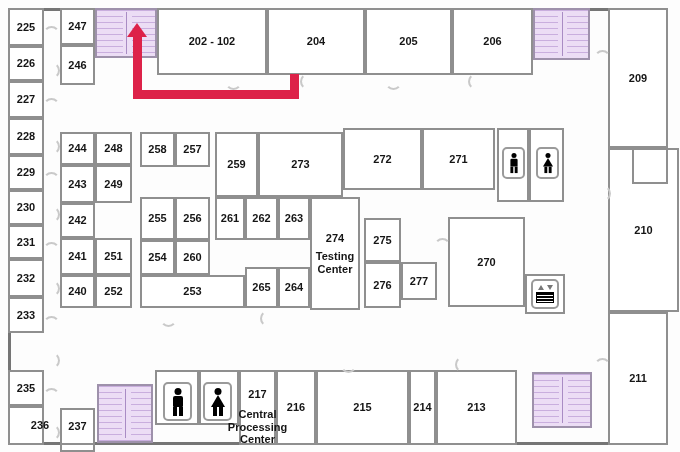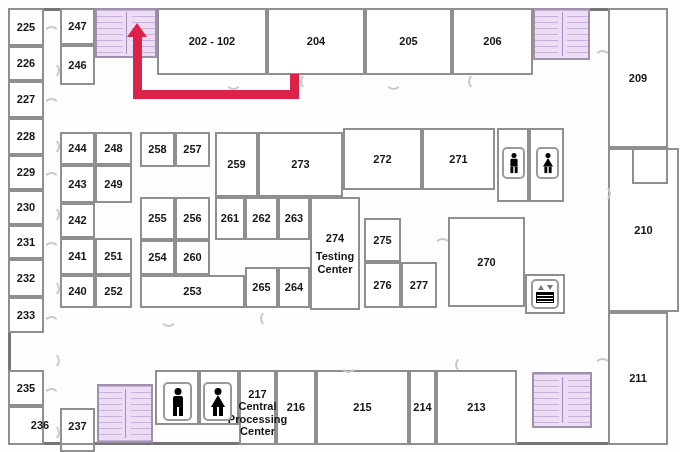--- a/index.html
+++ b/index.html
@@ -40,21 +40,21 @@
   .elev .arrows{display:flex;gap:3px;}
   .elev .tri-up{width:0;height:0;border-left:3px solid transparent;border-right:3px solid transparent;border-bottom:5px solid #777;}
   .elev .tri-dn{width:0;height:0;border-left:3px solid transparent;border-right:3px solid transparent;border-top:5px solid #777;}
   .elev .grid{width:16px;height:9px;border:1px solid #000;background:repeating-linear-gradient(to bottom,#000 0 2px,#fff 2px 3px);}
   .route{position:absolute;background:var(--route,#dd2249);z-index:5;}
   .route-arrow{
     position:absolute;width:0;height:0;z-index:5;
     border-left:10px solid transparent;border-right:10px solid transparent;
     border-bottom:14px solid var(--route,#dd2249);
   }
-  .r217-name{position:absolute;width:76px;left:50%;transform:translateX(-50%);top:28px;text-align:center;z-index:2;}
+  .r217-name{position:absolute;width:76px;left:50%;transform:translateX(-50%);top:36px;text-align:center;z-index:2;}
   .z2{z-index:2;}
 </style>
 </head>
 <body>
 
 <div id="plan">
 
   <div class="outer" style="left:8px;top:8px;width:660px;height:437px;"></div>
 
   <div class="room" style="left:8px;top:8px;width:36px;height:38px;">225</div>
@@ -110,21 +110,21 @@
   </div>
 
   <div class="room" style="left:140px;top:240px;width:35px;height:35px;">254</div>
   <div class="room" style="left:175px;top:240px;width:35px;height:35px;">260</div>
   <div class="room" style="left:140px;top:275px;width:105px;height:33px;">253</div>
   <div class="room" style="left:245px;top:267px;width:33px;height:41px;">265</div>
   <div class="room" style="left:278px;top:267px;width:32px;height:41px;">264</div>
 
   <div class="room" style="left:364px;top:218px;width:37px;height:44px;">275</div>
   <div class="room" style="left:364px;top:262px;width:37px;height:46px;">276</div>
-  <div class="room" style="left:401px;top:262px;width:36px;height:46px;">277</div>
+  <div class="room" style="left:401px;top:262px;width:36px;height:38px;">277</div>
   <div class="room" style="left:448px;top:217px;width:77px;height:90px;">270</div>
 
   <div class="room nolabel" style="left:525px;top:274px;width:40px;height:40px;"></div>
   <div class="sign elev" style="left:531px;top:279px;width:28px;height:30px;">
     <div class="arrows">
         <div class="tri-up"></div>
         <div class="tri-dn"></div>
       </div>
     <div class="grid"></div>
   </div>

